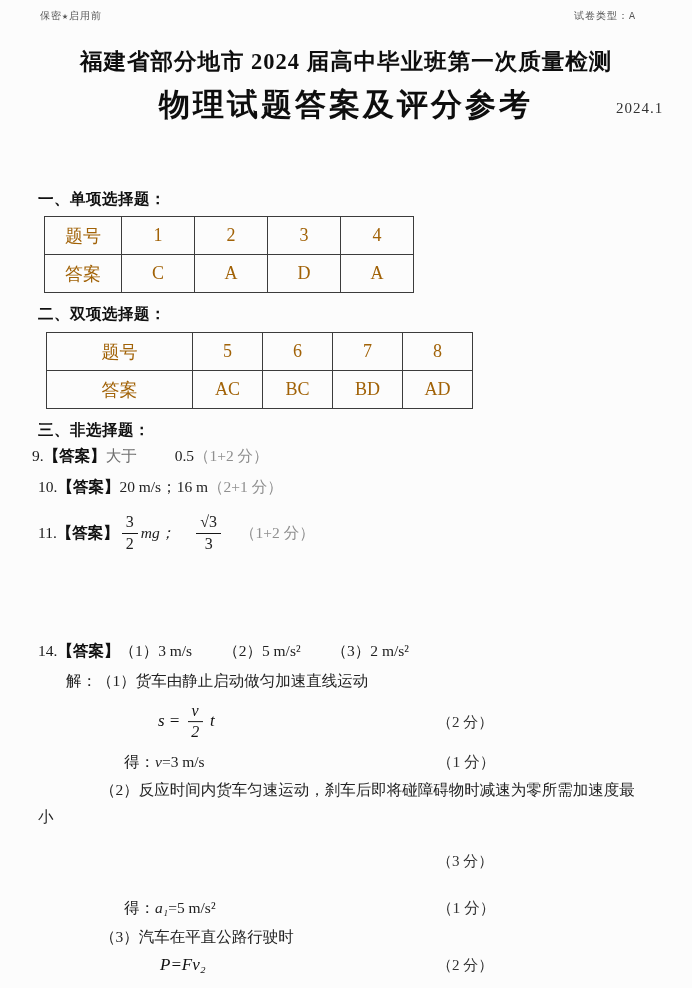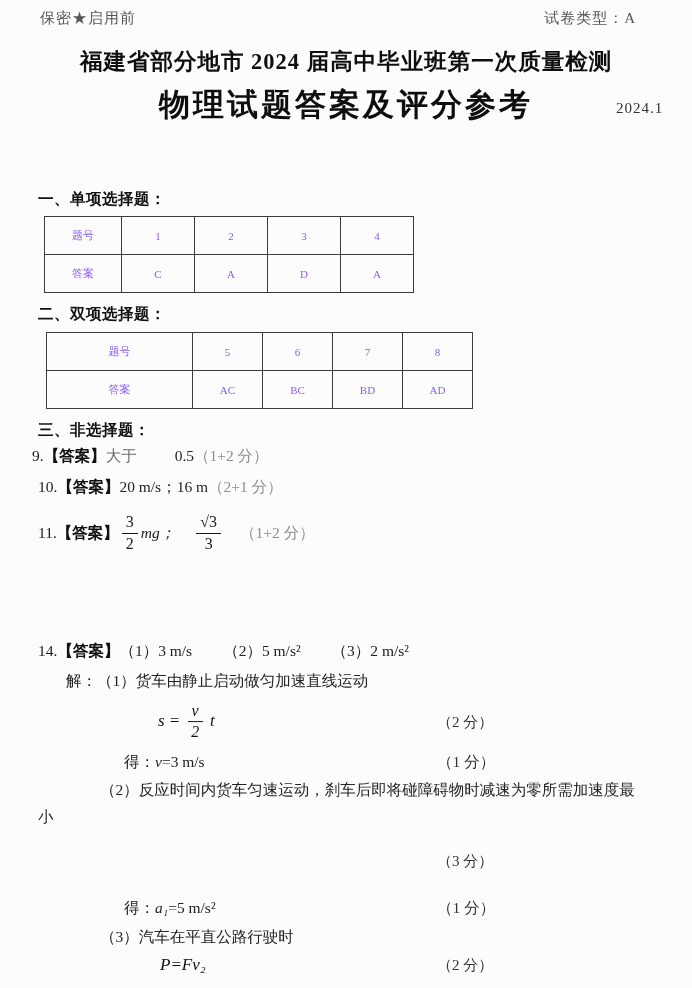--- a/index.html
+++ b/index.html
@@ -4,29 +4,29 @@
 <style>
   * { margin:0; padding:0; box-sizing:border-box; }
   html,body { background:#e8e8e8; }
   .page {
     position:relative; width:692px; height:988px; margin:0 auto;
     background:#fcfcfc; overflow:hidden;
     font-family:"Liberation Serif","DejaVu Serif",serif;
     color:#222;
   }
   .abs { position:absolute; }
-  .small-gray { font-size:15px; color:#555; letter-spacing:1px; }
+  .small-gray { font-size:10px; color:#555; letter-spacing:1px;font-family:Liberation Mono, monospace; }
   .title1 { width:100%; text-align:center; font-size:22.5px; font-weight:bold; color:#0e0e0e; letter-spacing:1px; }
   .title2 { width:100%; text-align:center; font-size:31px; font-weight:bold; color:#0e0e0e; letter-spacing:3px; }
   .date { font-size:15px; color:#333; letter-spacing:1px; }
   .sec-head { font-size:15.5px; font-weight:bold; color:#111; letter-spacing:0.5px; }
   table.ans { border-collapse:collapse; background:#fcfcfc; }
   table.ans td {
     border:1.7px solid #3c3c3c; text-align:center; vertical-align:middle;
-    font-size:11px; color:#8b5cf6; height:38px; padding:2px;
+    font-size:18px; color:#a16207; height:38px; padding:2px;
   }
   .t1 td.c0 { width:77px; } .t1 td.c { width:73px; }
   .t2 td.c0 { width:146px; } .t2 td.c { width:70px; }
   .q-line { font-size:15.5px; color:#222; white-space:nowrap; }
   .qnum { color:#1a1a1a; }
   .blabel { font-weight:bold; color:#111; }
   .gray { color:#8f8f8f; }
   .dgray { color:#6f6f6f; }
   .itvar { font-style:italic; font-family:"Liberation Serif","DejaVu Serif",serif; }
   .frac { display:inline-block; text-align:center; vertical-align:middle; margin:0 3px; line-height:1.15; }

